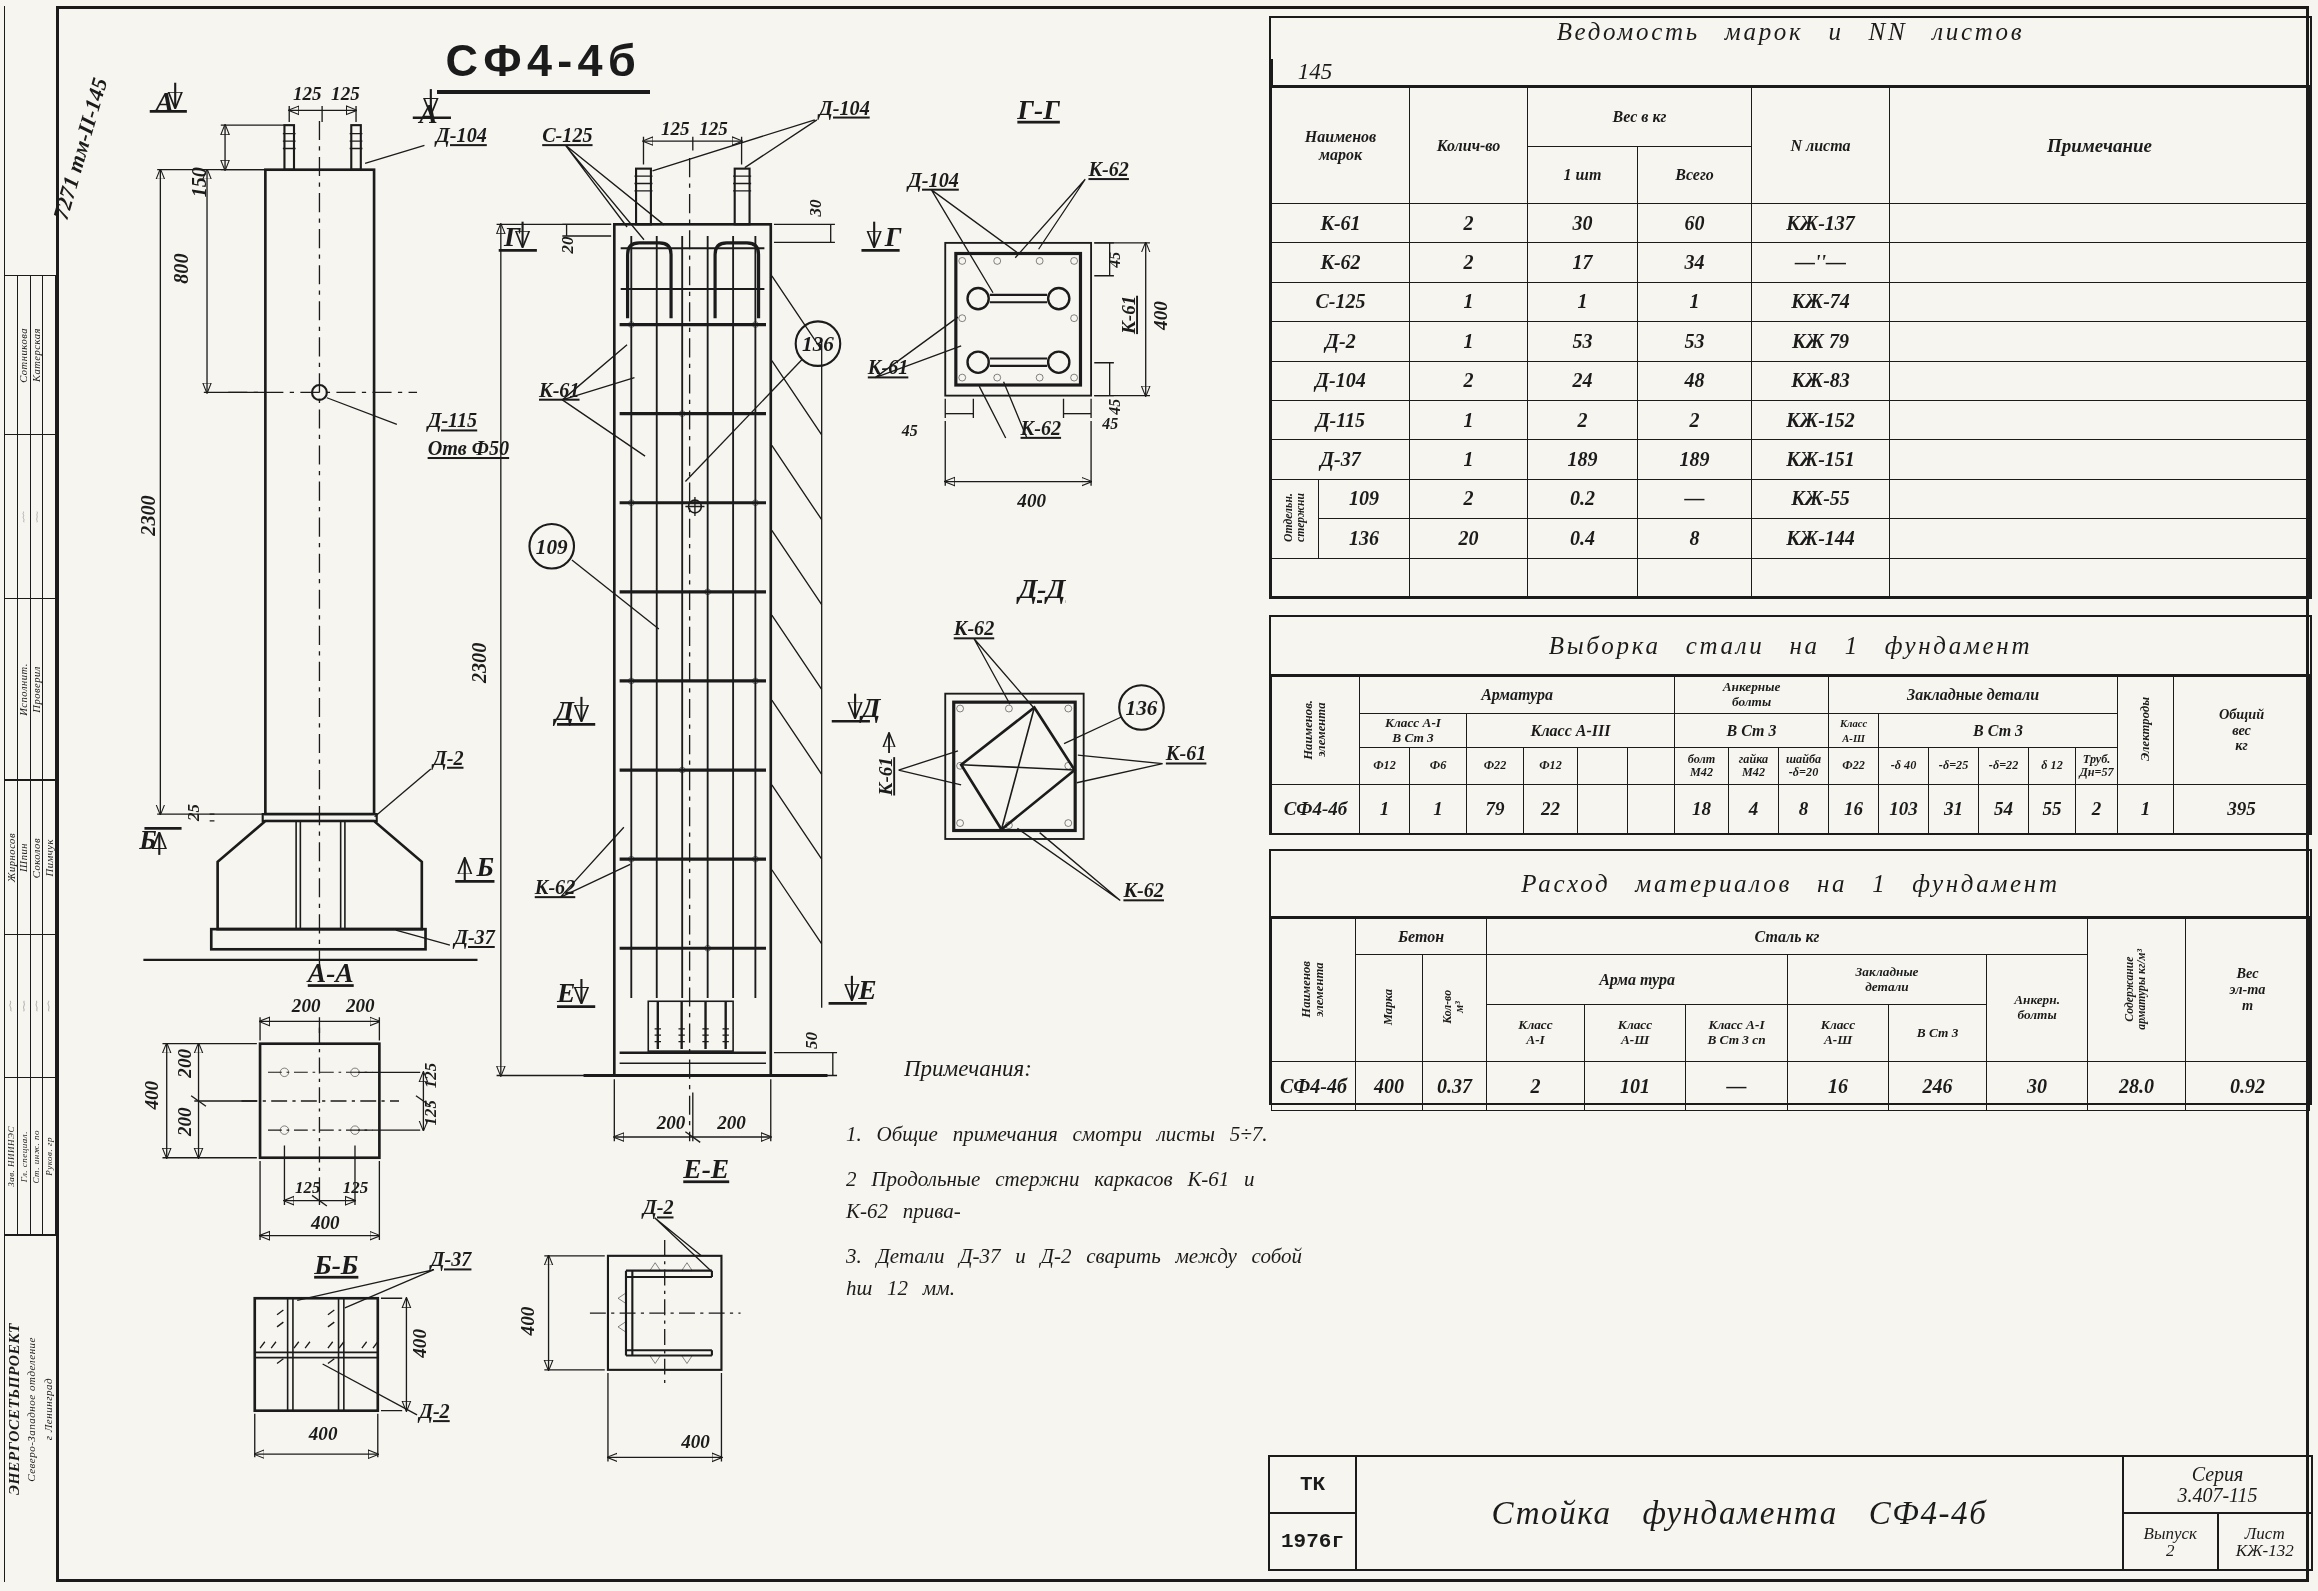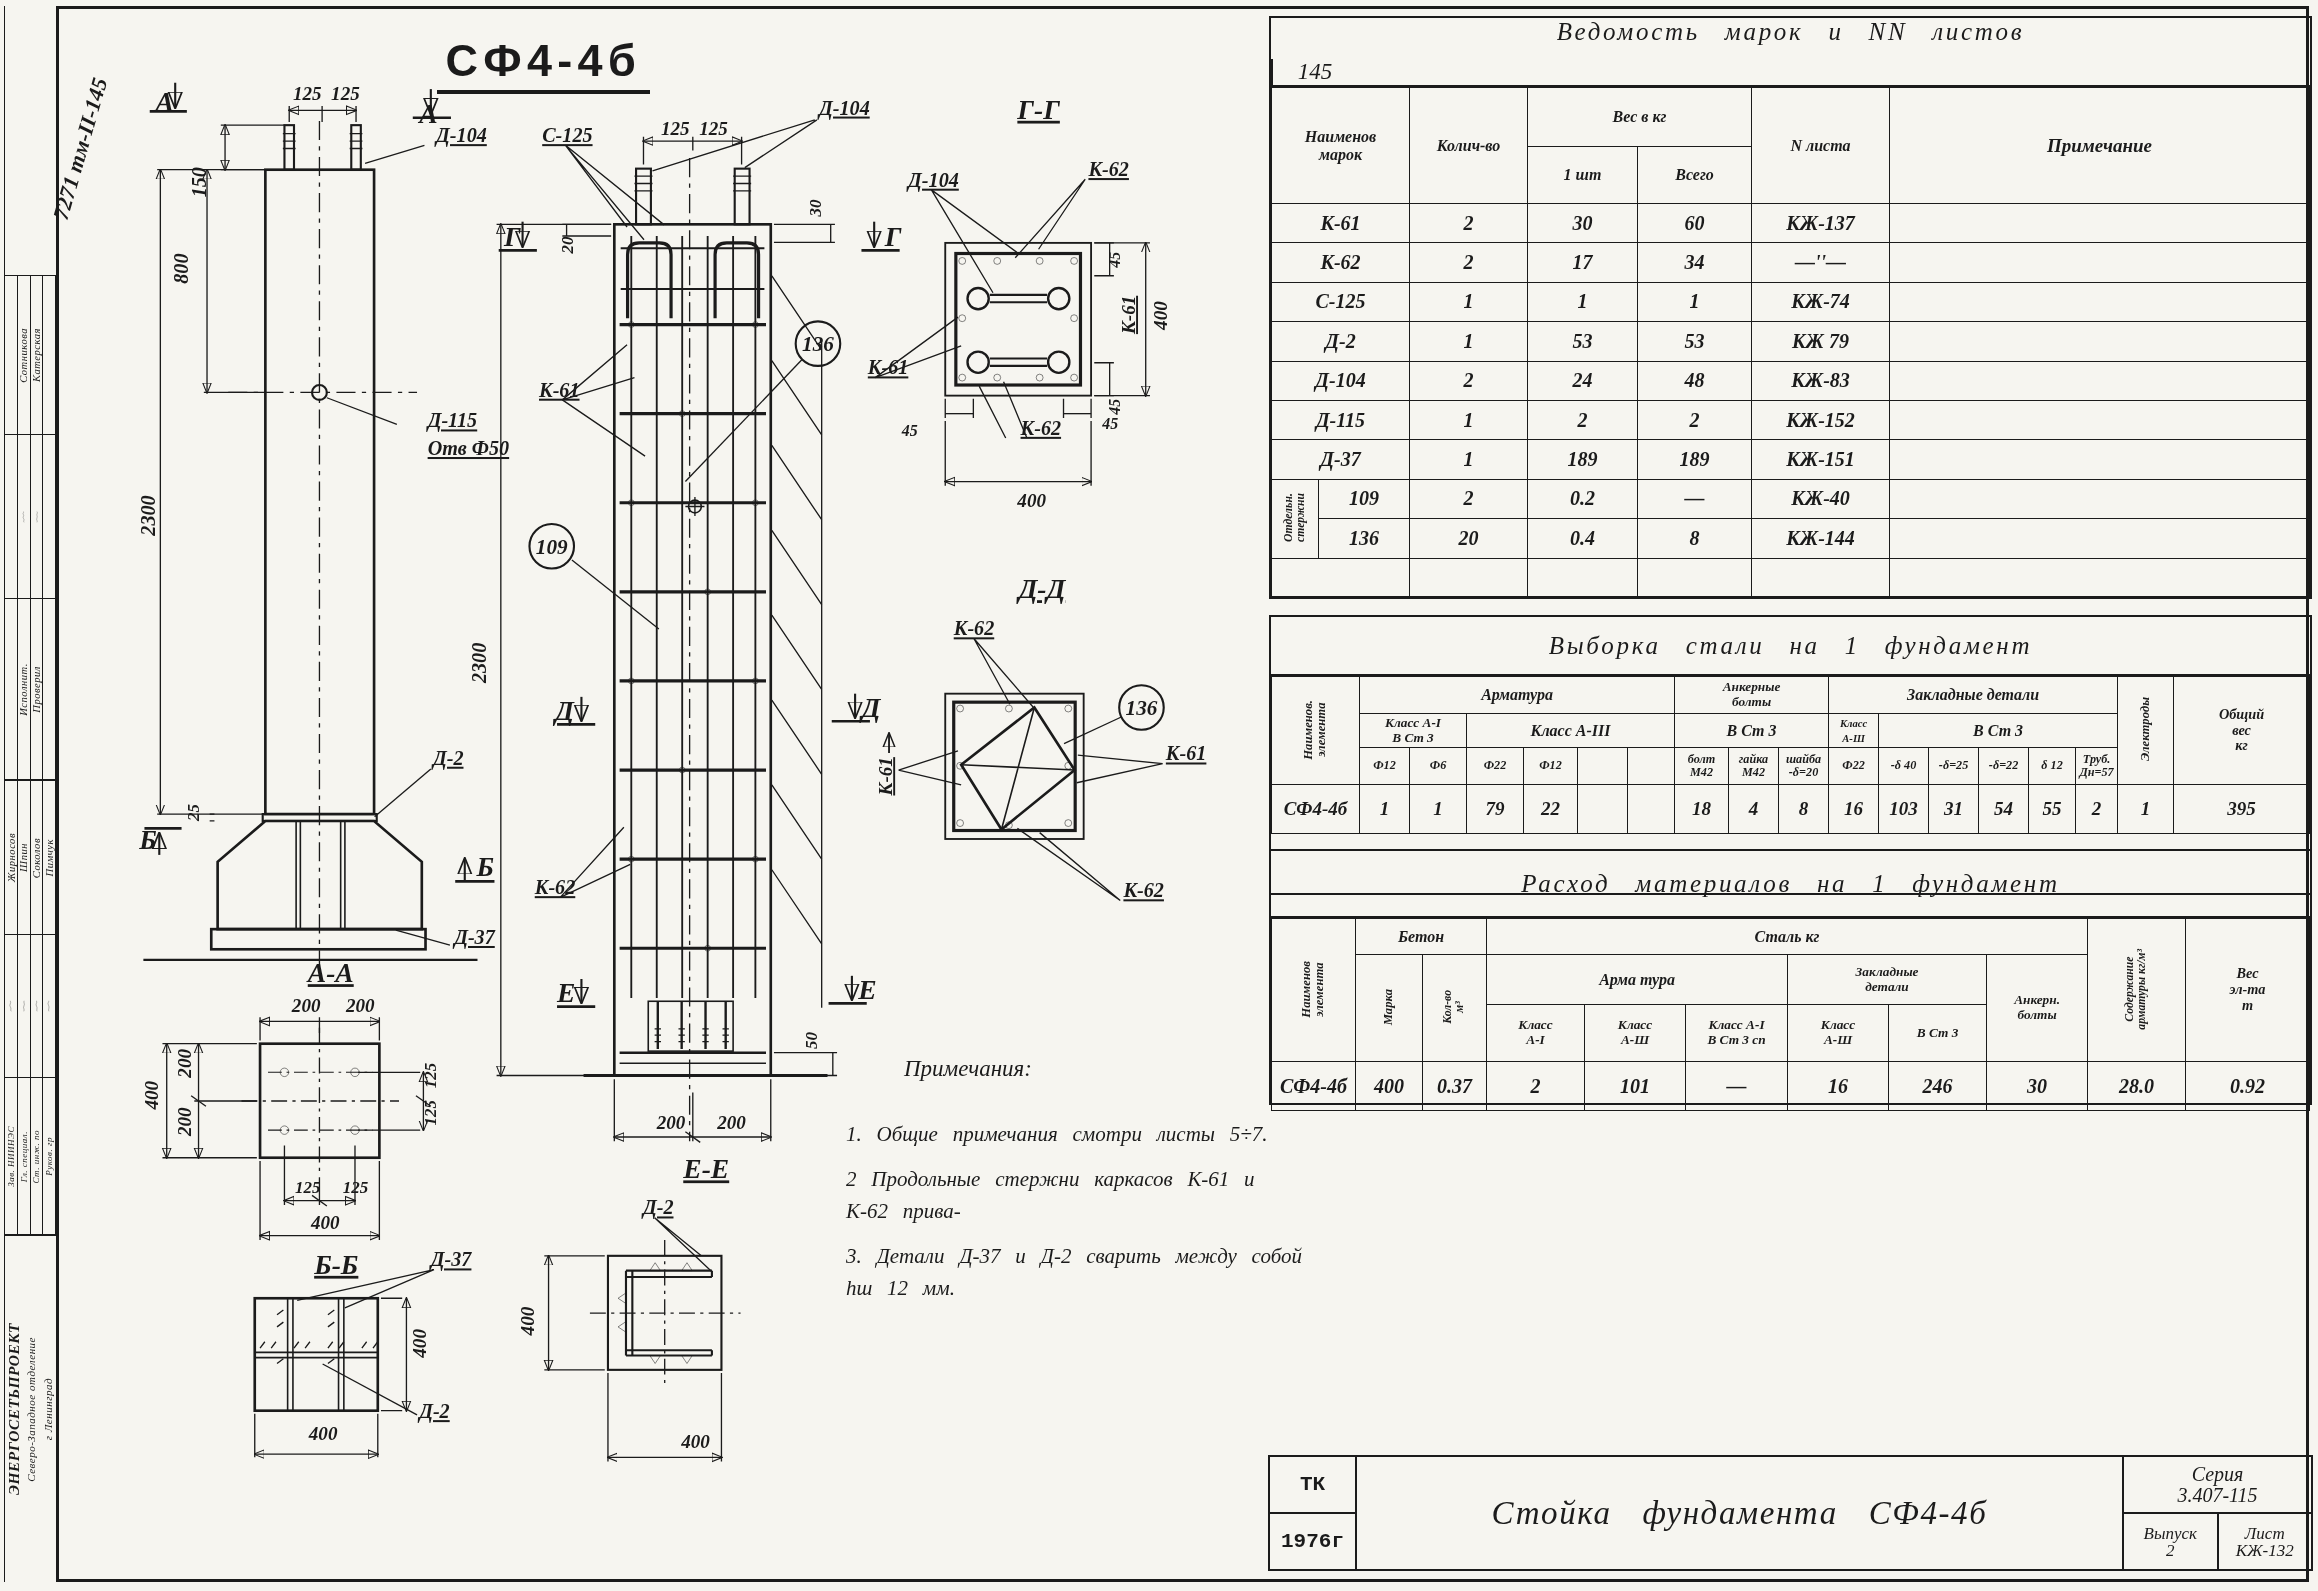--- a/index.html
+++ b/index.html
@@ -555,21 +555,21 @@
           </tr>
         </tbody>
       <tbody>
         <tr style="height:39px;">
           <td rowspan="2"><span class="rot" style="font-size:11.7px">Отдельн.
 стержни</span></td>
           <td class="v">109</td>
           <td class="v">2</td>
           <td class="v">0.2</td>
           <td class="v">—</td>
-          <td class="v">КЖ-40</td>
+          <td class="v">КЖ-55</td>
           <td class="v"></td>
         </tr>
         <tr style="height:39px;">
           <td class="v">136</td>
           <td class="v">20</td>
           <td class="v">0.4</td>
           <td class="v">8</td>
           <td class="v">КЖ-144</td>
           <td class="v"></td>
         </tr>
@@ -578,21 +578,21 @@
             <td></td>
             <td></td>
             <td></td>
             <td></td>
             <td></td>
         </tr>
       </tbody>
     </table>
   </div>
 
-  <div class="tbox" style="left:1269px;top:615px;width:1043px;height:280px;">
+  <div class="tbox" style="left:1269px;top:615px;width:1043px;height:220px;">
     <div class="ttl" style="height:59px;">
         <div class="t">Выборка   стали   на  1  фундамент</div>
       </div>
     <table class="sheet-table" style="height:157px;">
       <colgroup>
           <col style="width:88px">
           <col style="width:50px">
           <col style="width:57px">
           <col style="width:57px">
           <col style="width:54px">

